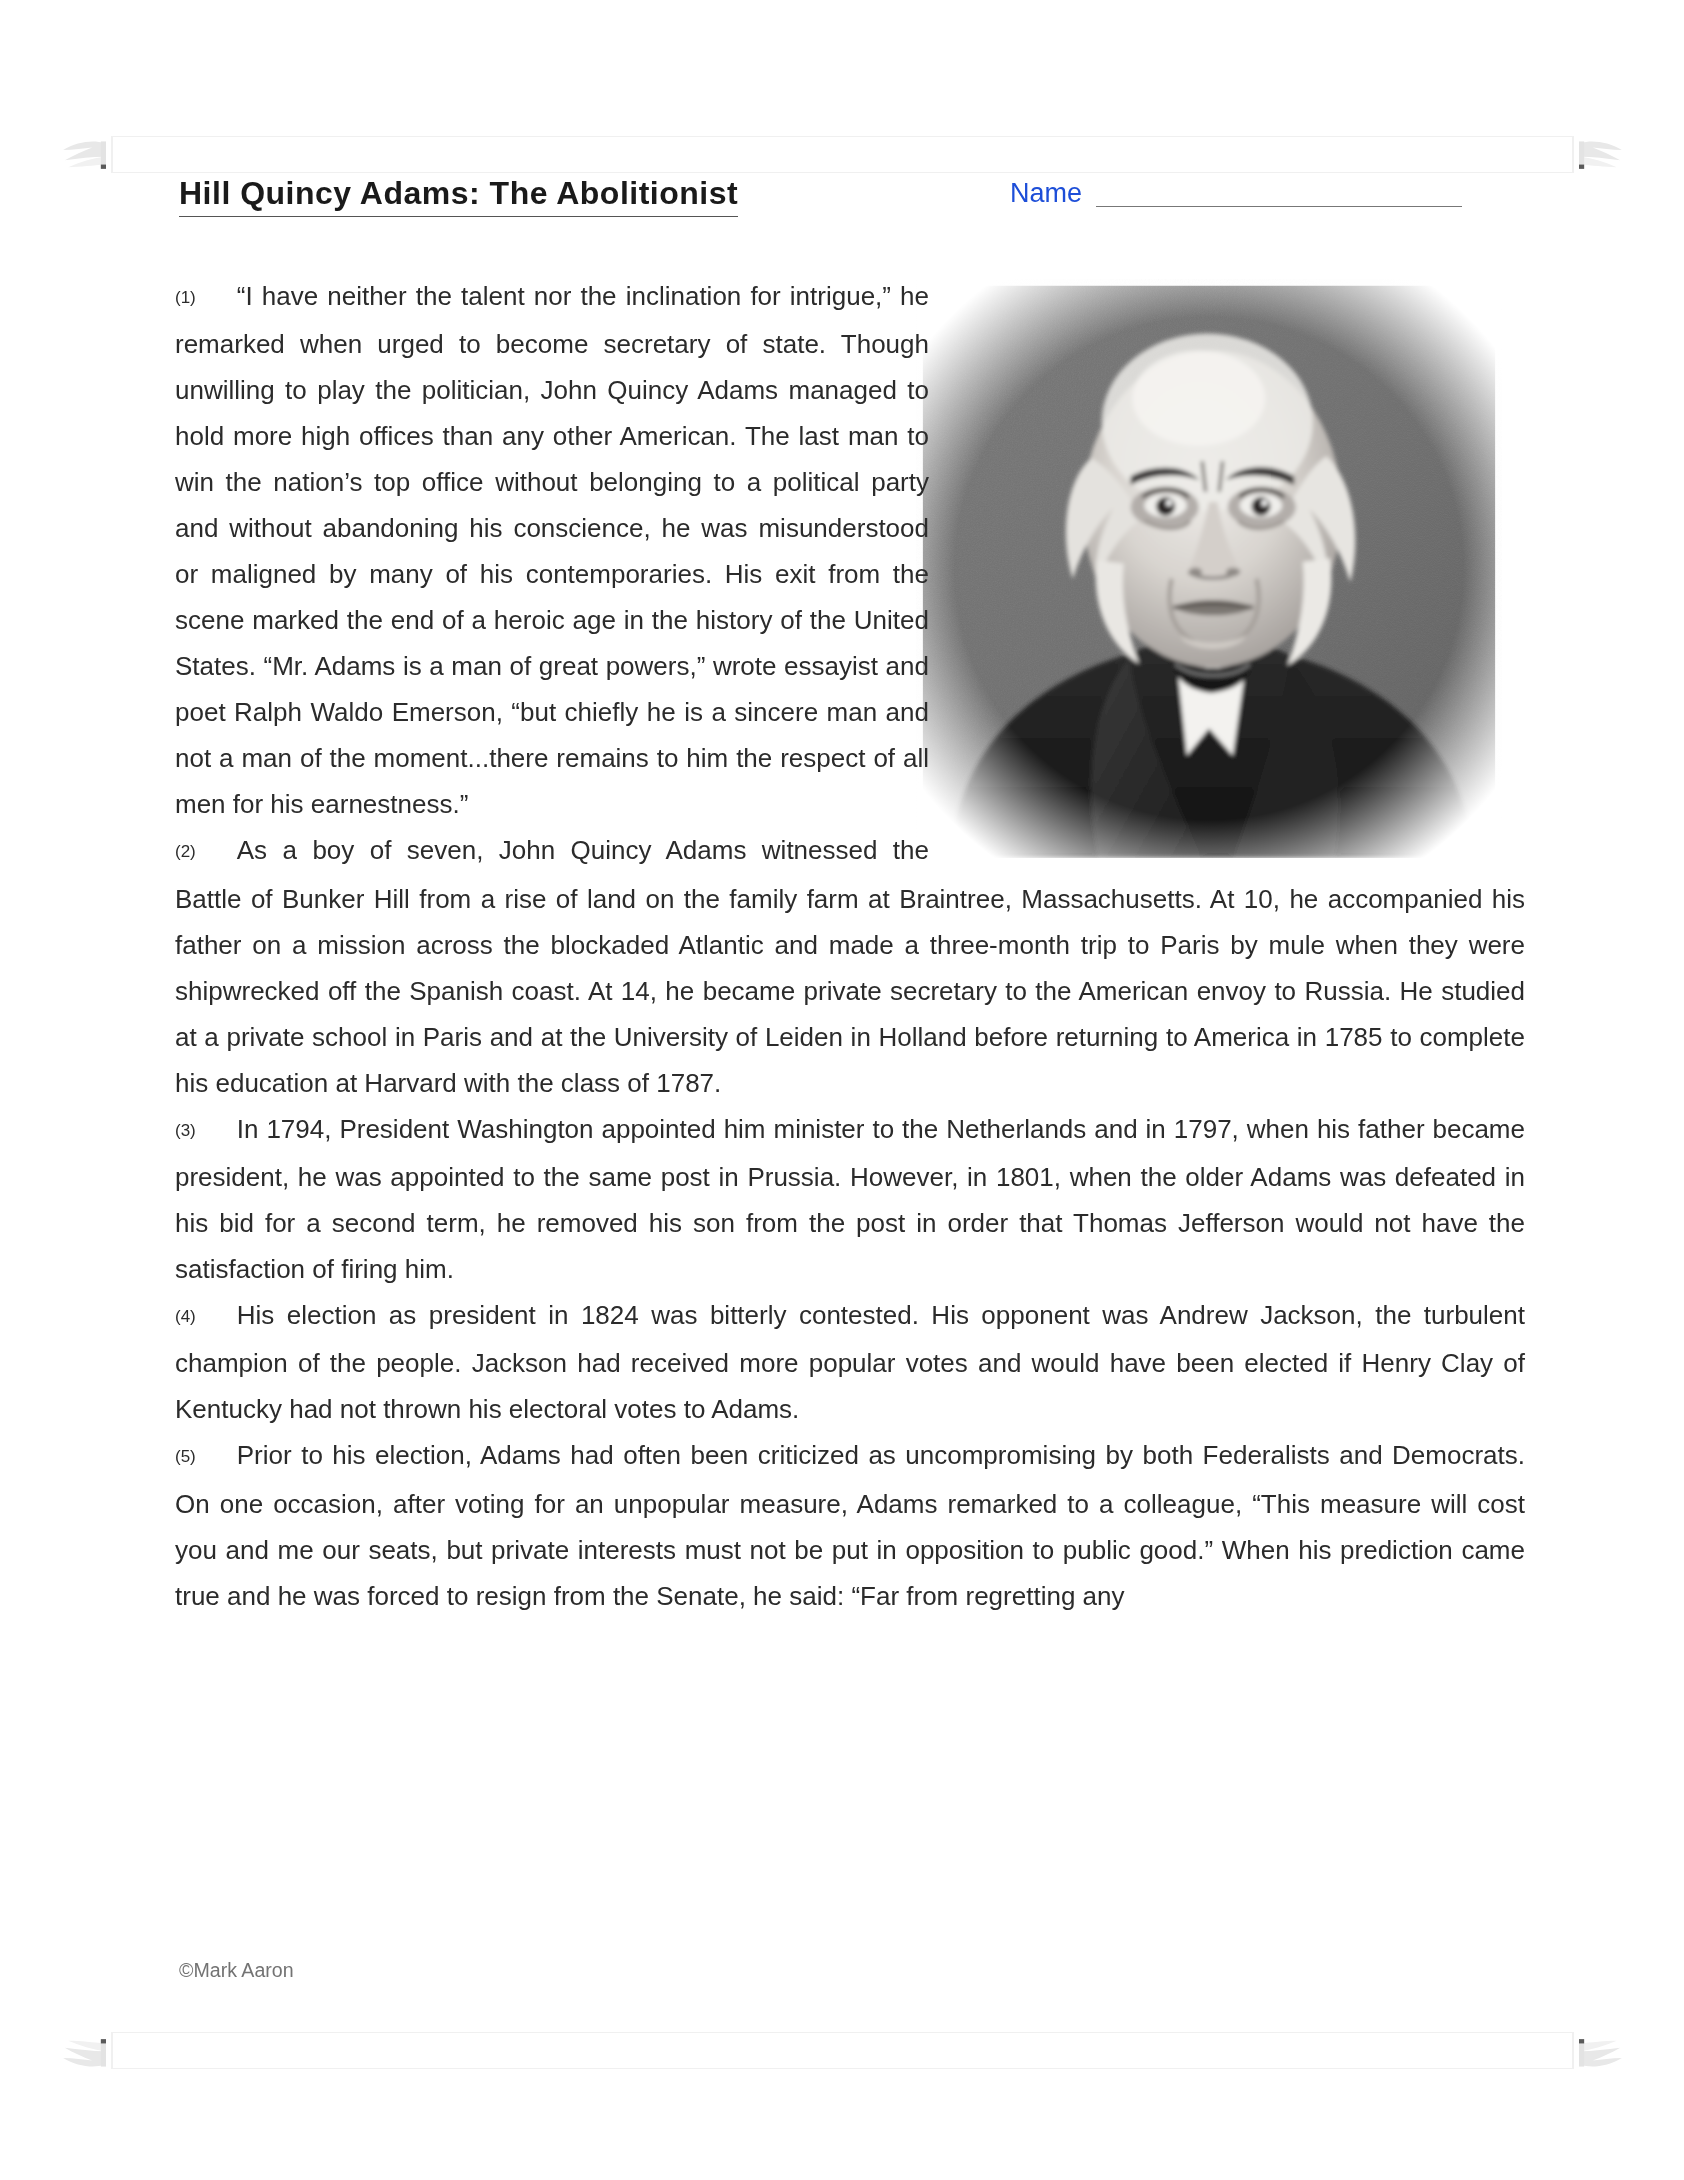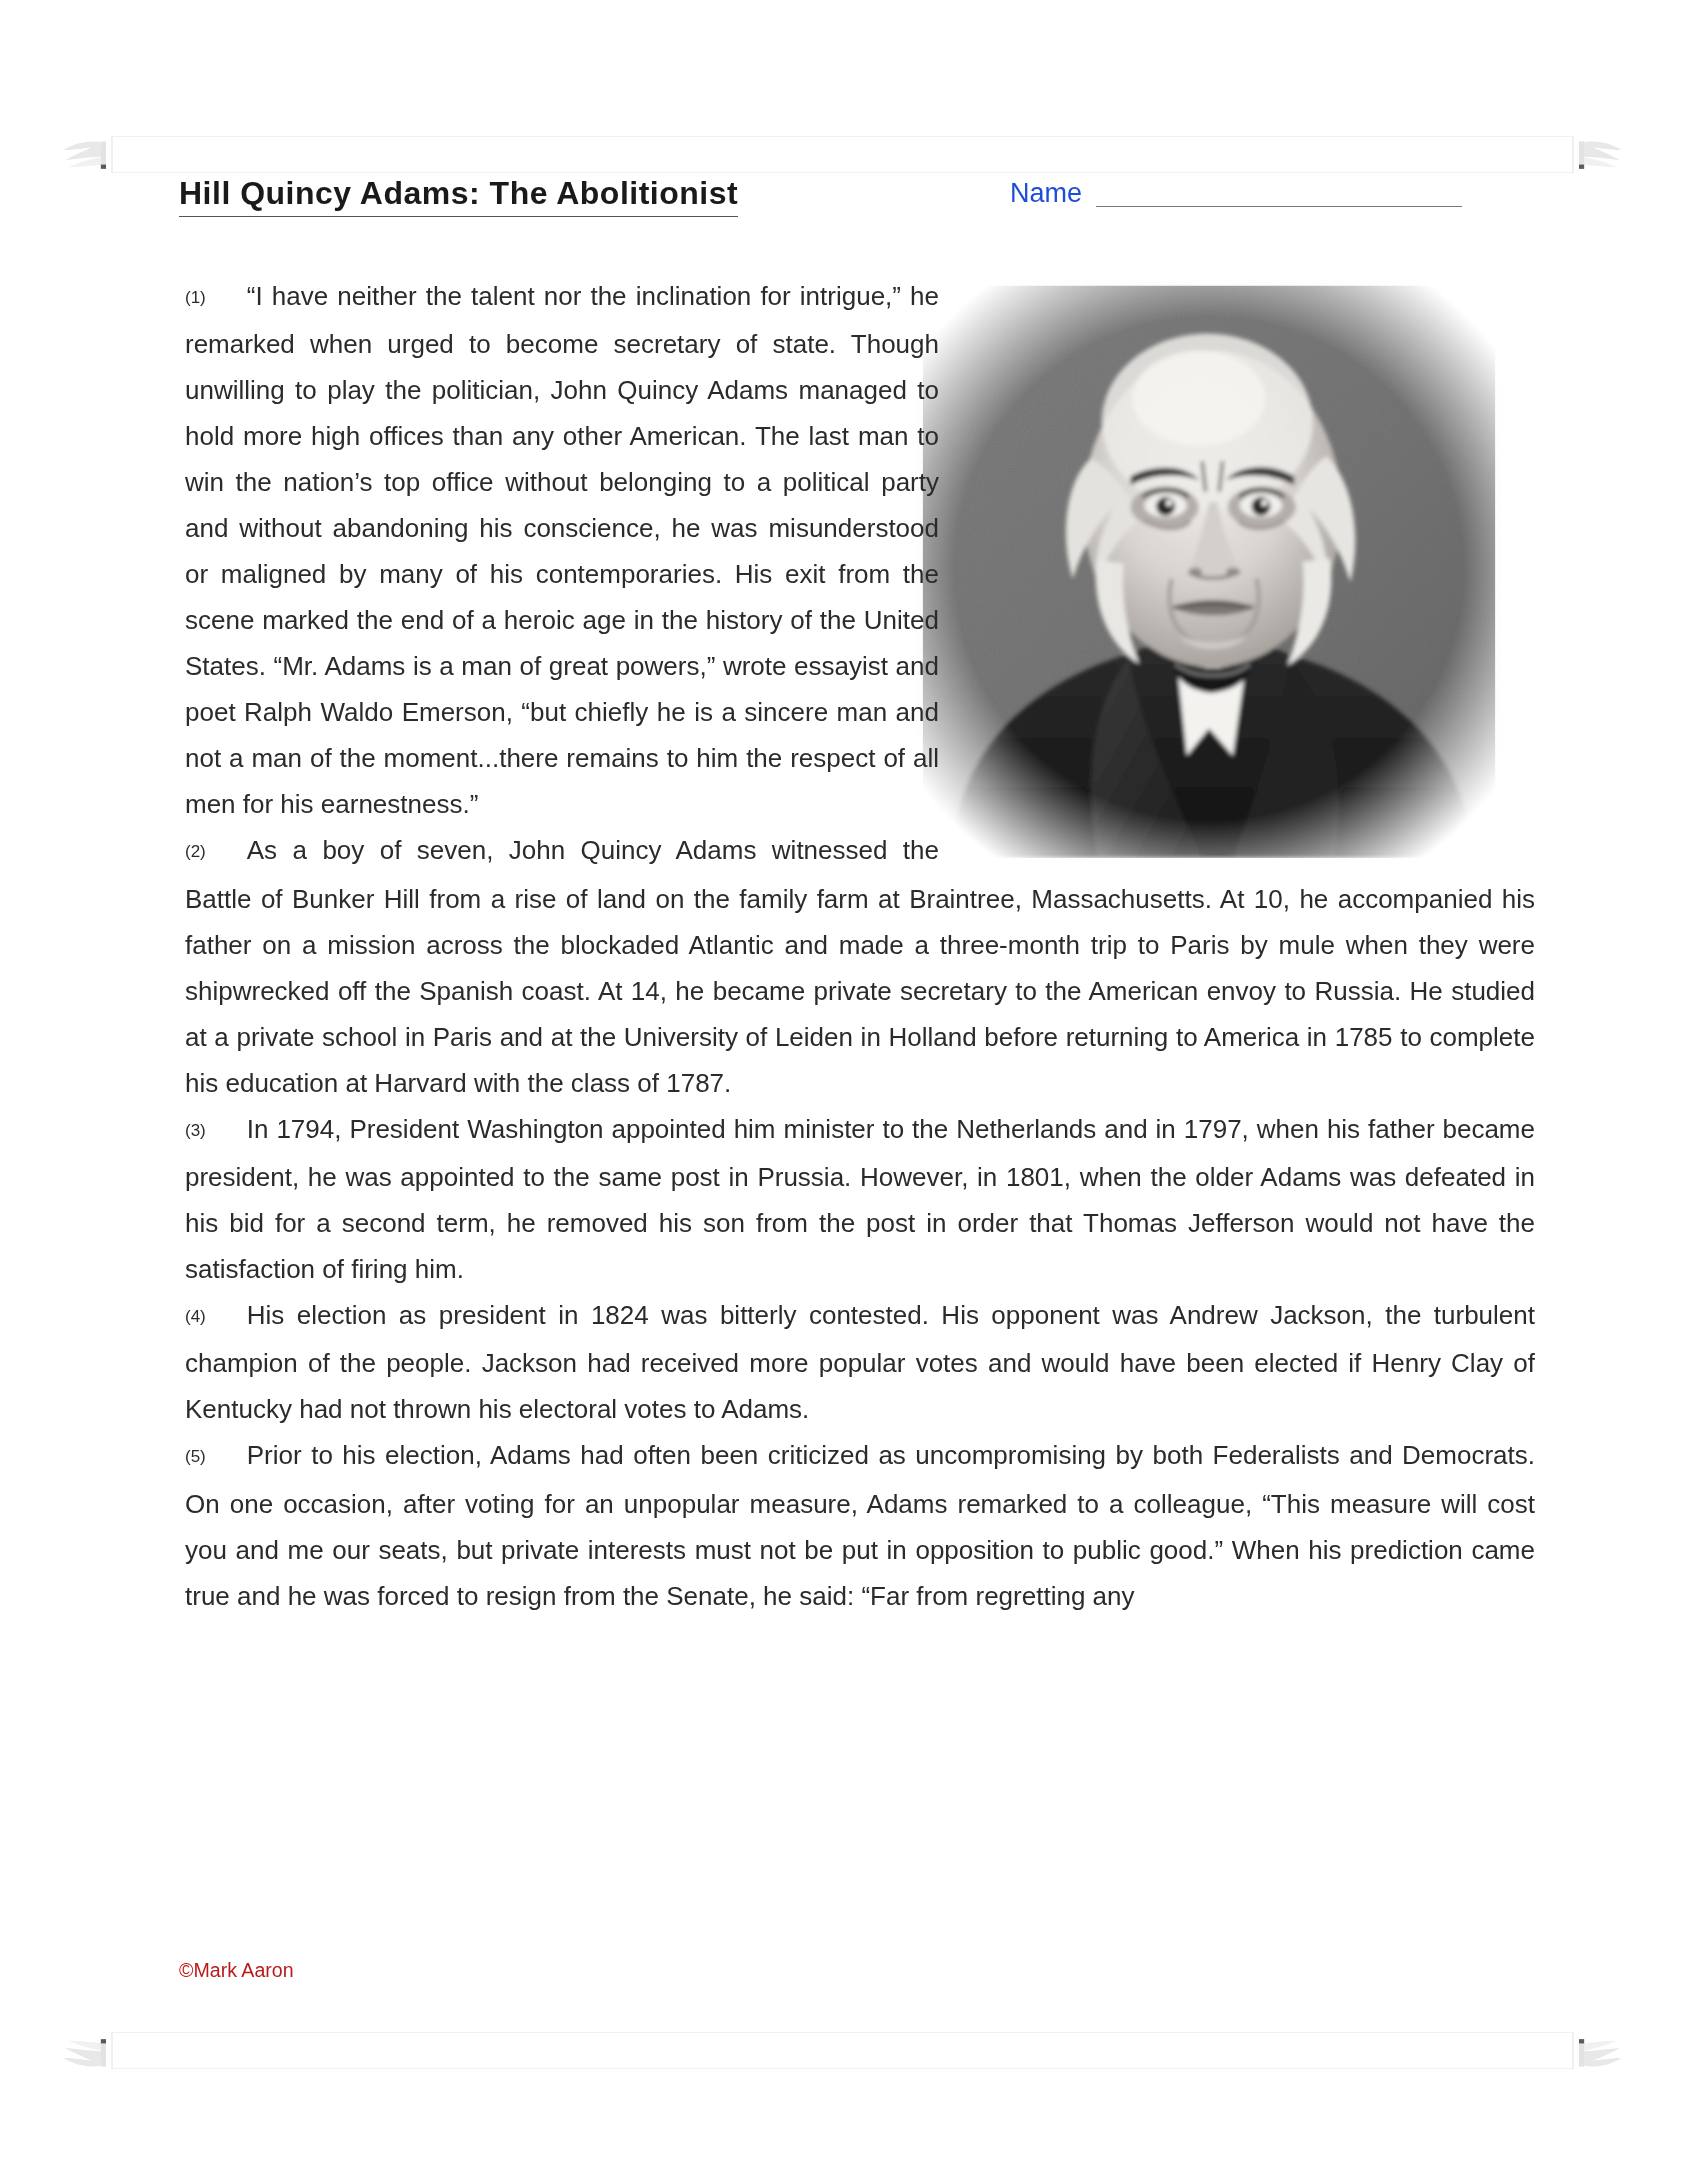--- a/index.html
+++ b/index.html
@@ -119,21 +119,20 @@
   .article {
     position: absolute;
     left: 175px;
     top: 273px;
     width: 1350px;
     font-size: 26px;
     line-height: 46px;
     color: #2b2b2b;
     text-align: justify;
     font-stretch: condensed;
-    margin-left: 10px;
   }
   .article p {
     margin: 0 0 0 0;
     text-align: justify;
     text-justify: inter-word;
   }
   .pnum {
     font-size: 17px;
     vertical-align: 1.7px;
     letter-spacing: 0px;
@@ -147,21 +146,21 @@
     height: 596px;
     shape-margin: 0;
   }
 
   
   .footer {
     position: absolute;
     left: 179px;
     top: 1959px;
     font-size: 19.6px;
-    color: #b91c1c;
+    color: #737373;
     font-stretch: condensed;
   }
 </style>
 </head>
 <body>
 
 <div class="page">
 
   <div class="banner banner-top">
     <div class="banner-rule r1"></div>

